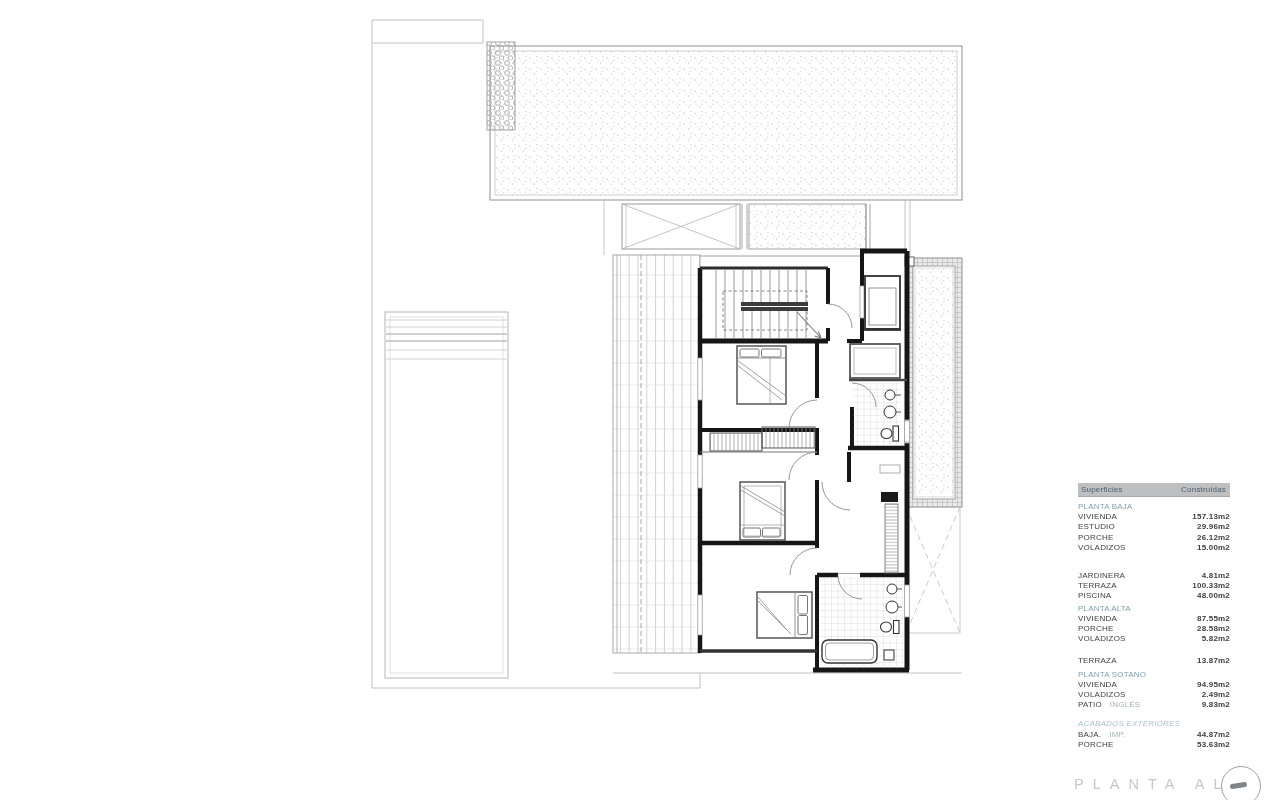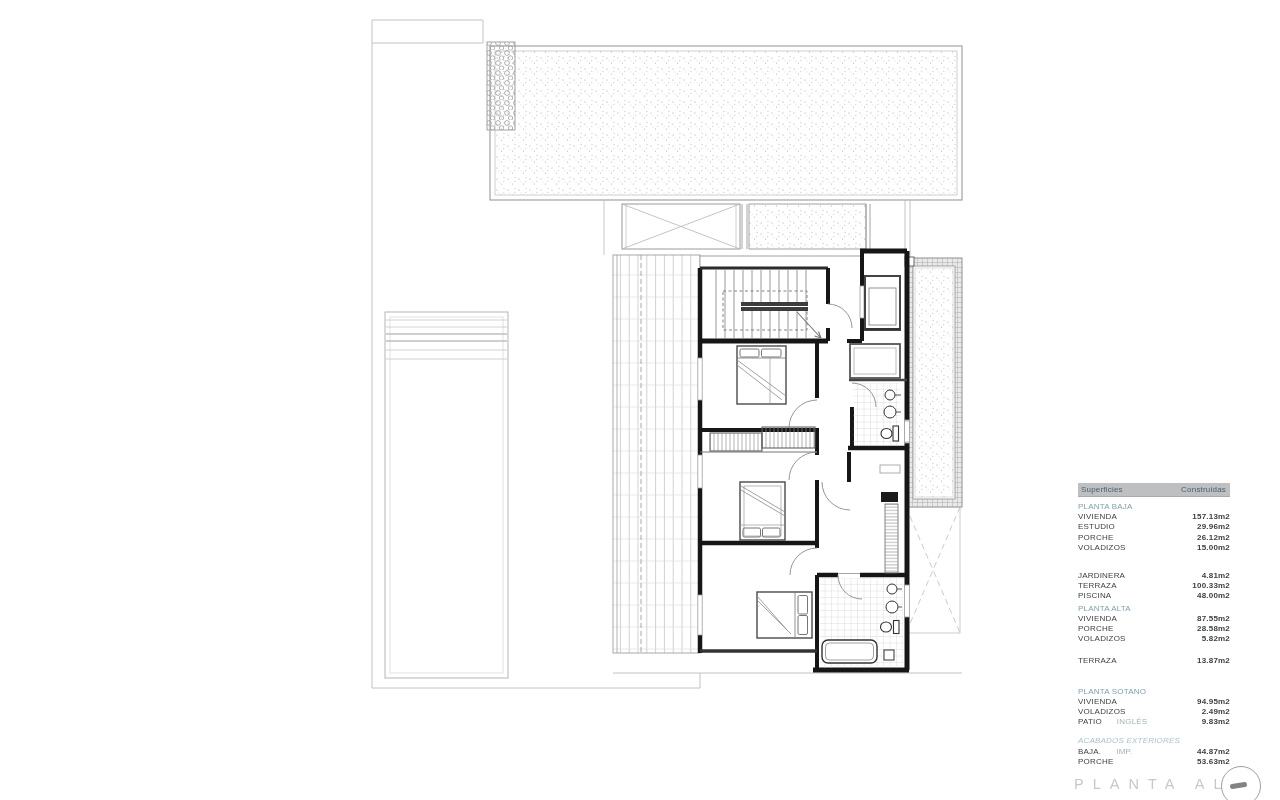--- a/index.html
+++ b/index.html
@@ -8,24 +8,24 @@
   #plan-svg{position:absolute;left:0;top:0;}
   
   #surface-table{position:absolute;left:1078px;top:483px;width:152px;font-size:8px;
                  color:#3e4144;letter-spacing:.2px;}
   .thead{display:flex;justify-content:space-between;background:#bdbfc1;color:#4d6170;
          padding:2px 4px 2px 3px;font-size:8px;box-shadow:0 1px 0 #a8aaac;}
   .srow{display:flex;justify-content:space-between;line-height:10.2px;}
   .srow .val{text-align:left;font-weight:bold;}
   .stitle{color:#7f9fae;line-height:10.2px;}
   .stitle.faded{color:#aac3ce;font-style:italic;}
-  .suffix{margin-left:15px;color:#9fae b5;}
+  .suffix{margin-left:8px;color:#9fae b5;}
   .suffix{color:#a3b2ba;}
   .mt6{margin-top:6px}.mt22{margin-top:18px}.mt2{margin-top:2px}
-  .mt12{margin-top:12px}.mt4{margin-top:20px}.mt9{margin-top:9px}
+  .mt12{margin-top:12px}.mt4{margin-top:3px}.mt9{margin-top:9px}
   
   #plan-title{position:absolute;left:1074px;top:776px;font-size:14.5px;letter-spacing:9px;
               color:#c6c8ca;white-space:nowrap;}
   #logo{position:absolute;left:1221px;top:766px;width:38px;height:38px;border:1.2px solid #9aa0a3;
         border-radius:50%;background:#fff;}
   #logo .mark{position:absolute;left:8px;top:16px;width:17px;height:5px;background:#6b6f72;
               border-radius:2px;transform:rotate(-9deg);opacity:.85;}
 </style>
 </head>
 <body>

